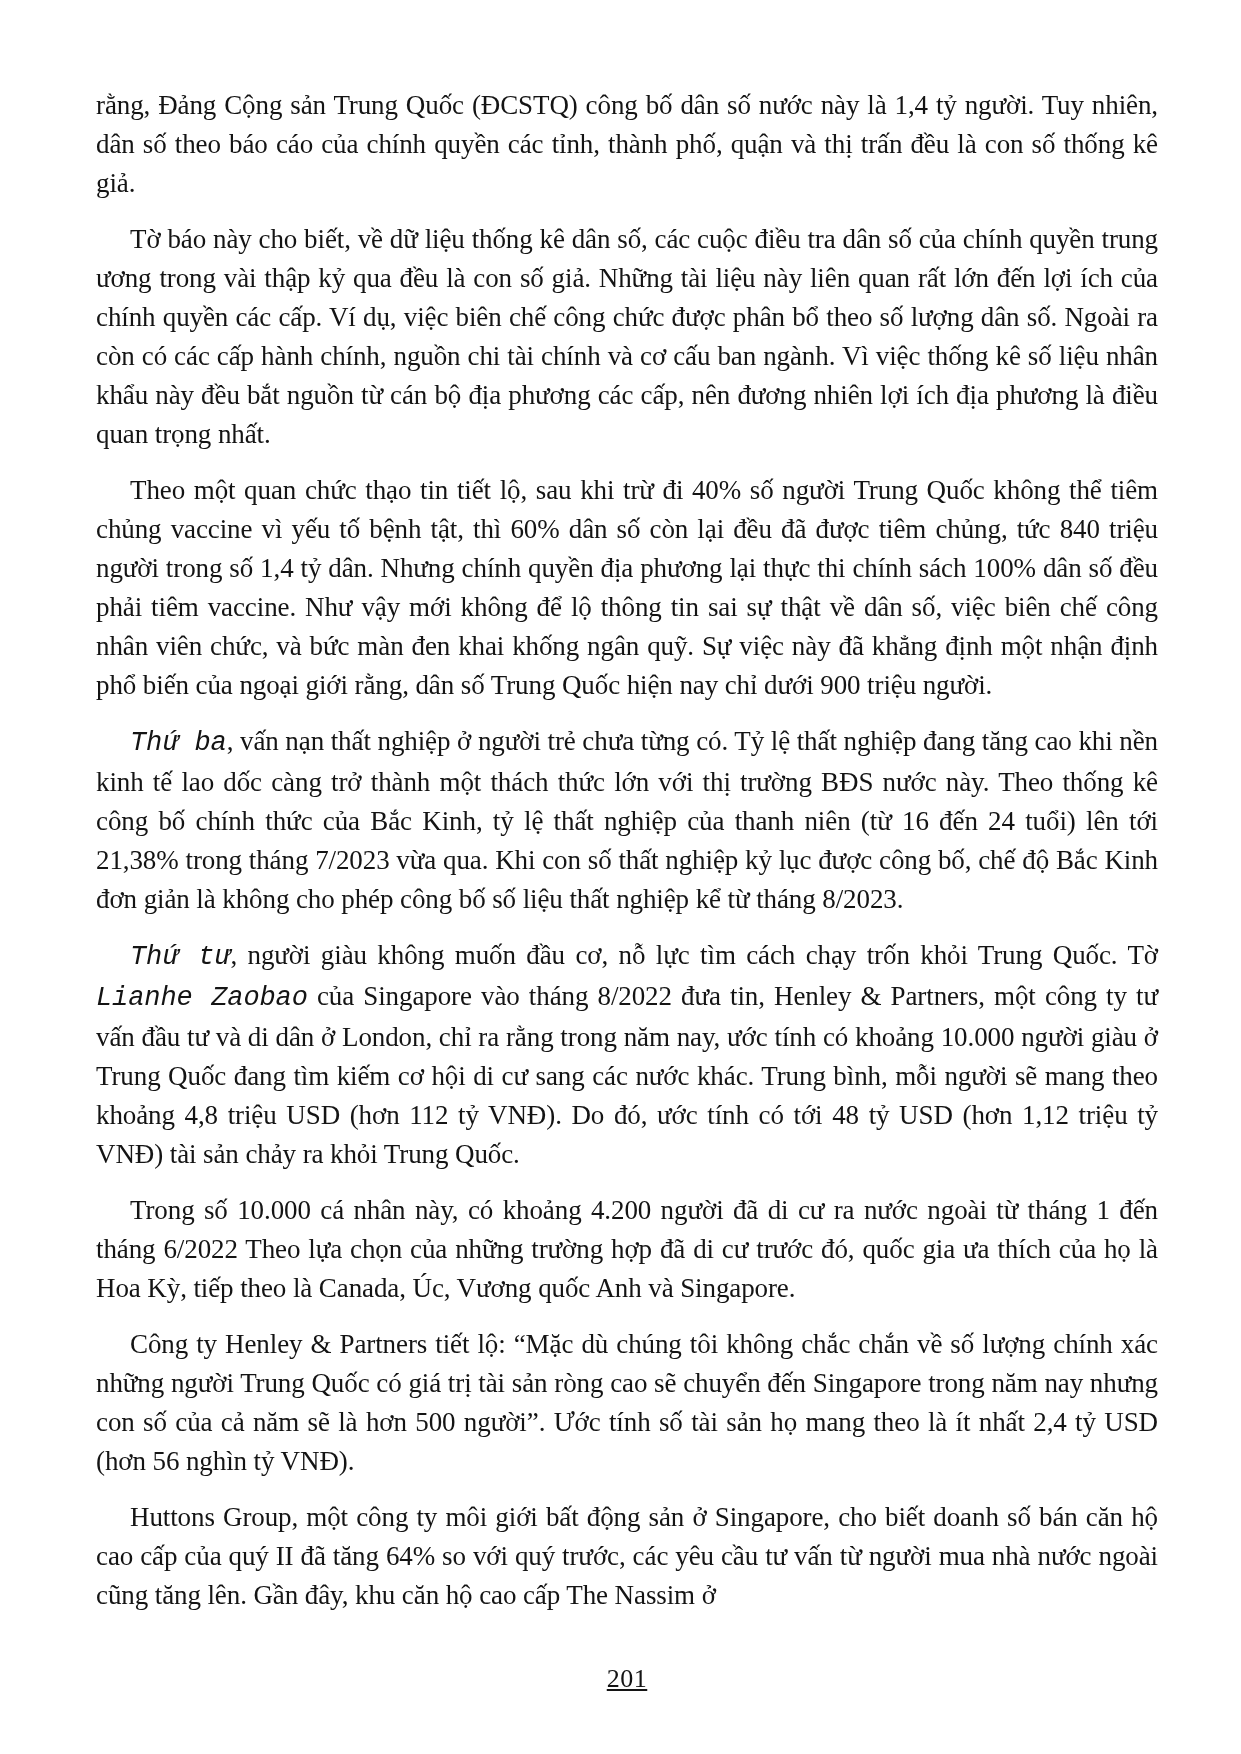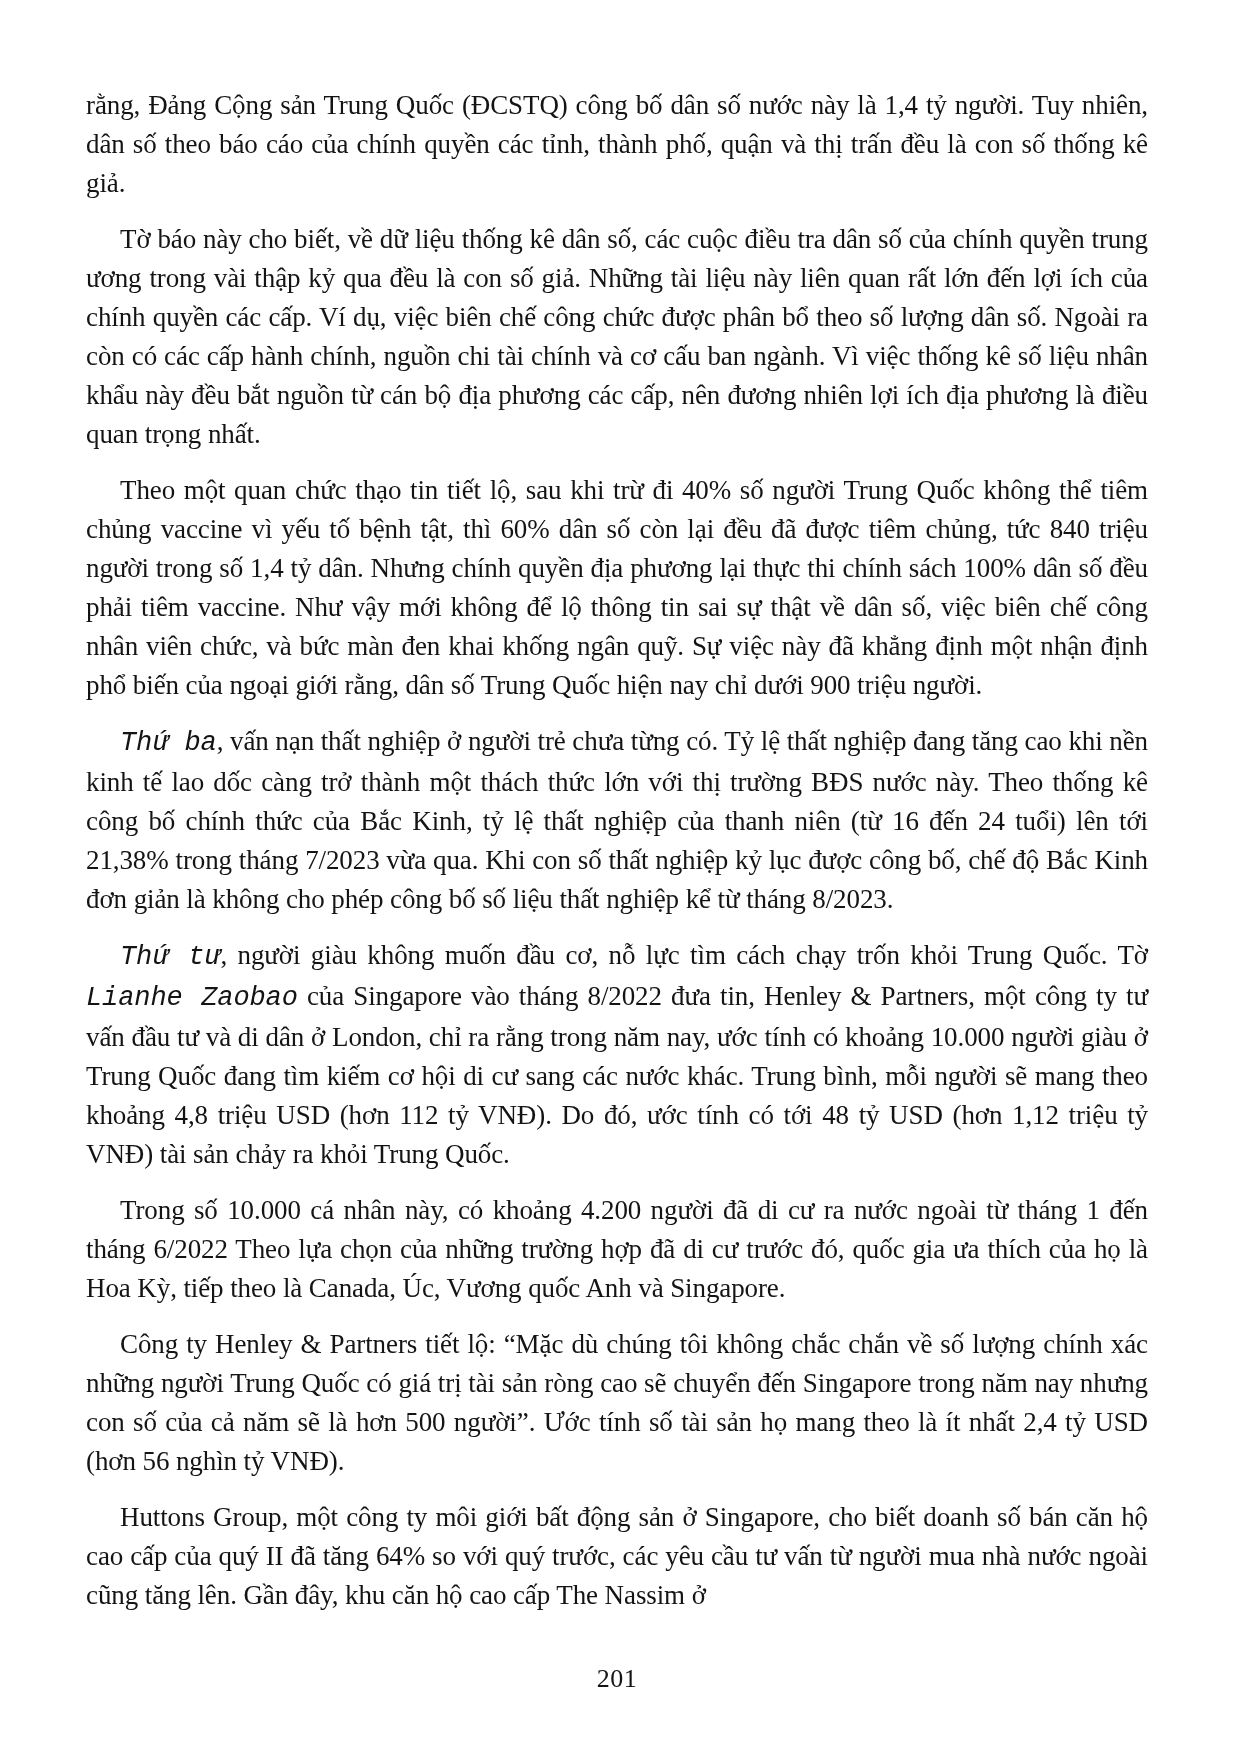--- a/index.html
+++ b/index.html
@@ -11,21 +11,21 @@
     position: relative;
     width: 1241px;
     height: 1754px;
     background: #ffffff;
     overflow: hidden;
     font-family: "Liberation Serif", "DejaVu Serif", serif;
     color: #141414;
   }
   .text-block {
     position: absolute;
-    left: 86px;
+    left: 96px;
     top: 86px;
     width: 1062px;
     font-size: 27px;
     line-height: 39px;
     text-align: justify;
     letter-spacing: -0.1px;
   }
   p.para {
     margin: 0 0 17px 0;
     text-indent: 34px;
@@ -37,20 +37,21 @@
   .it {
     font-style: italic;
     font-family: Liberation Mono, monospace;
   }
   .page-number {
     margin-top: 44px;
     text-align: center;
     text-indent: 0;
     font-size: 26px;
     letter-spacing: 0.5px;
+    text-decoration: underline;
   }
 </style>
 </head>
 <body>
 
 <div class="page">
   <div class="text-block">
 
     <p class="para first"><span>rằng, Đảng Cộng sản Trung Quốc (ĐCSTQ) công bố dân số nước này là 1,4 tỷ người. Tuy nhiên, dân số theo báo cáo của chính quyền các tỉnh, thành phố, quận và thị trấn đều là con số thống kê giả.</span></p>
 

